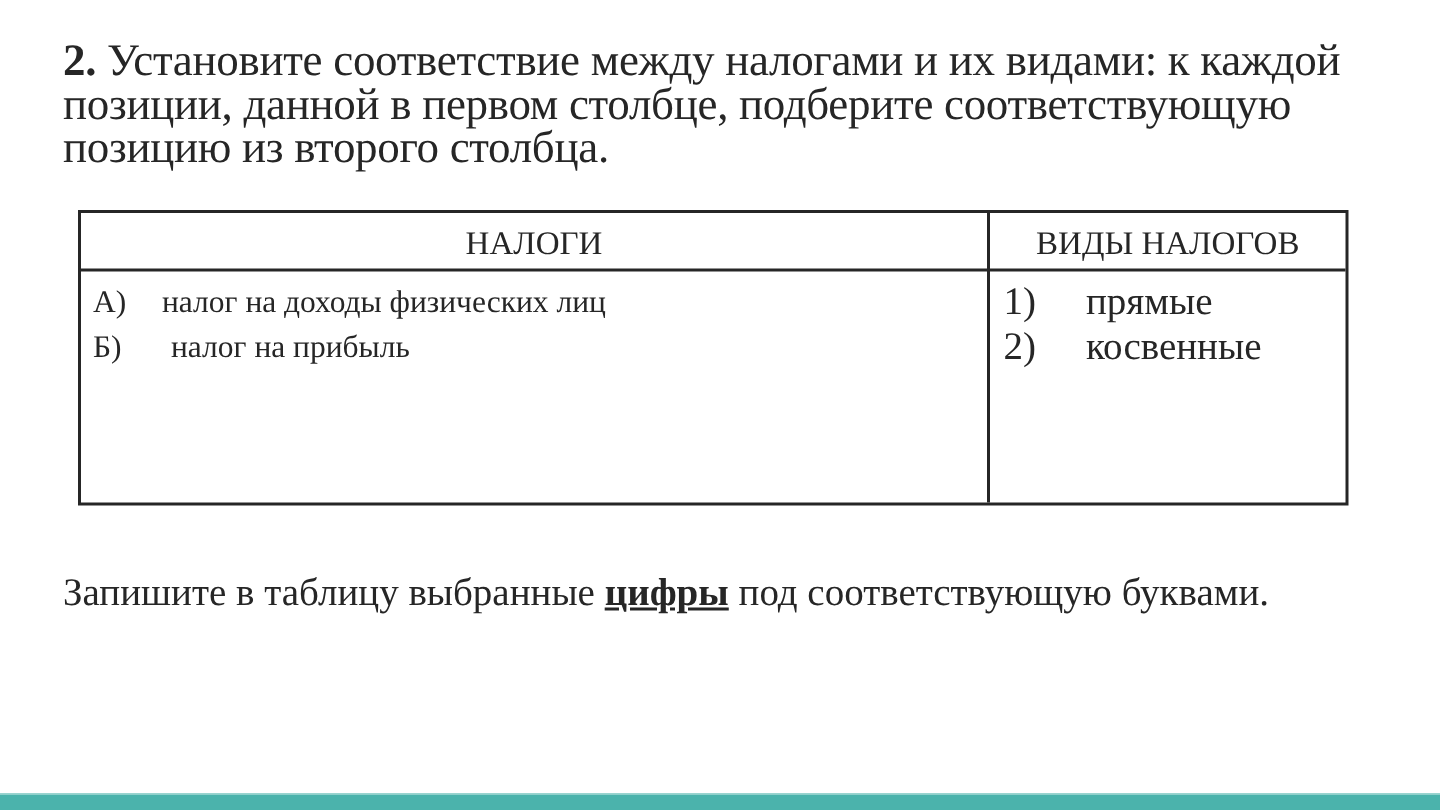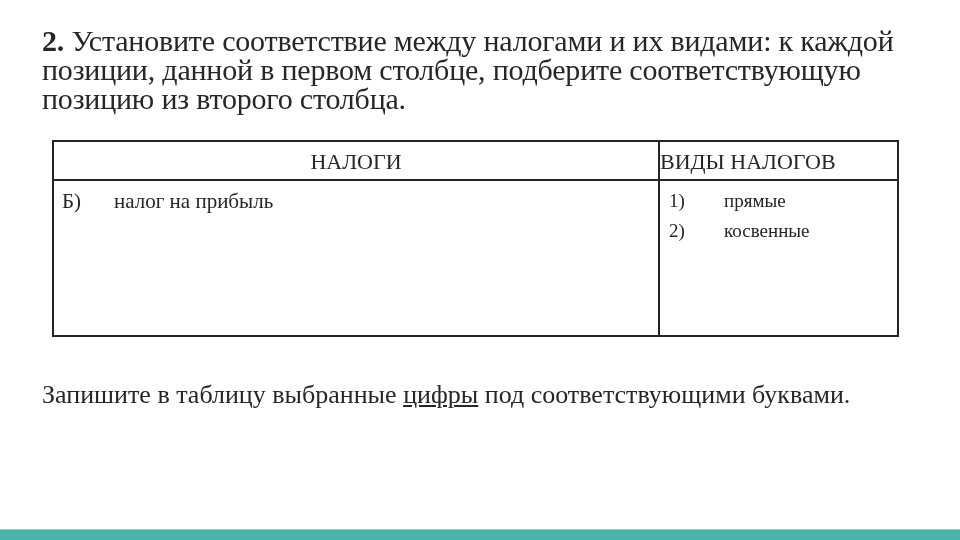--- a/index.html
+++ b/index.html
@@ -56,50 +56,51 @@
     left: 0; top: 0;
     width: 604px;
     text-align: center;
     font-size: 22px;
     line-height: 39px;
   }
   .hdr-right {
     position: absolute;
     left: 606px; top: 0;
     width: 237px;
+    text-align: center;
     font-size: 22px;
     line-height: 39px;
   }
   .col-left {
     position: absolute;
     left: 8px;
     top: 44px;
     font-size: 21px;
     line-height: 30px;
   }
   .col-right {
     position: absolute;
     left: 615px;
     top: 44px;
-    font-size: 19px;
+    font-size: 26px;
     line-height: 30px;
   }
   .row { white-space: nowrap; }
   .row .lbl { display: inline-block; width: 46px; }
   .col-right .row .lbl { width: 55px; }
   .footer-text {
     position: absolute;
     left: 42px;
     top: 378px;
     width: 860px;
     font-size: 26px;
     line-height: 34px;
   }
   .footer-text .em {
-    font-weight: normal;
+    font-weight: bold;
     text-decoration: underline;
     margin-top: 12px;
   }
   .teal-bar {
     position: absolute;
     left: 0;
     top: 529px;
     width: 960px;
     height: 11px;
     background: #4bb3ac;
@@ -113,26 +114,27 @@
 <div class="task"><b>2.</b><span> Установите соответствие между налогами и их видами: к каждой позиции, данной в первом столбце, подберите соответствующую позицию из второго столбца.</span></div>
 
 <div class="tbl">
   <div class="hdr">
     <div class="hdr-left">НАЛОГИ</div>
     <div class="hdr-right">ВИДЫ НАЛОГОВ</div>
   </div>
   <div class="divider"></div>
 
   <div class="col-left">
+    <div class="row"><span class="lbl">А)</span><span>налог на доходы физических лиц</span></div>
     <div class="row"><span class="lbl" style="width:52px">Б)</span><span>налог на прибыль</span></div>
   </div>
 
   <div class="col-right">
     <div class="row"><span class="lbl">1)</span><span>прямые</span></div>
     <div class="row"><span class="lbl">2)</span><span>косвенные</span></div>
   </div>
 </div>
 
 <div class="footer-text">
-  <div><span>Запишите в таблицу выбранные </span><span class="em">цифры</span><span> под соответствующими буквами.</span></div>
+  <div><span>Запишите в таблицу выбранные </span><span class="em">цифры</span><span> под соответствующую буквами.</span></div>
 </div>
 
 <div class="teal-bar"></div>
 
 </body></html>

